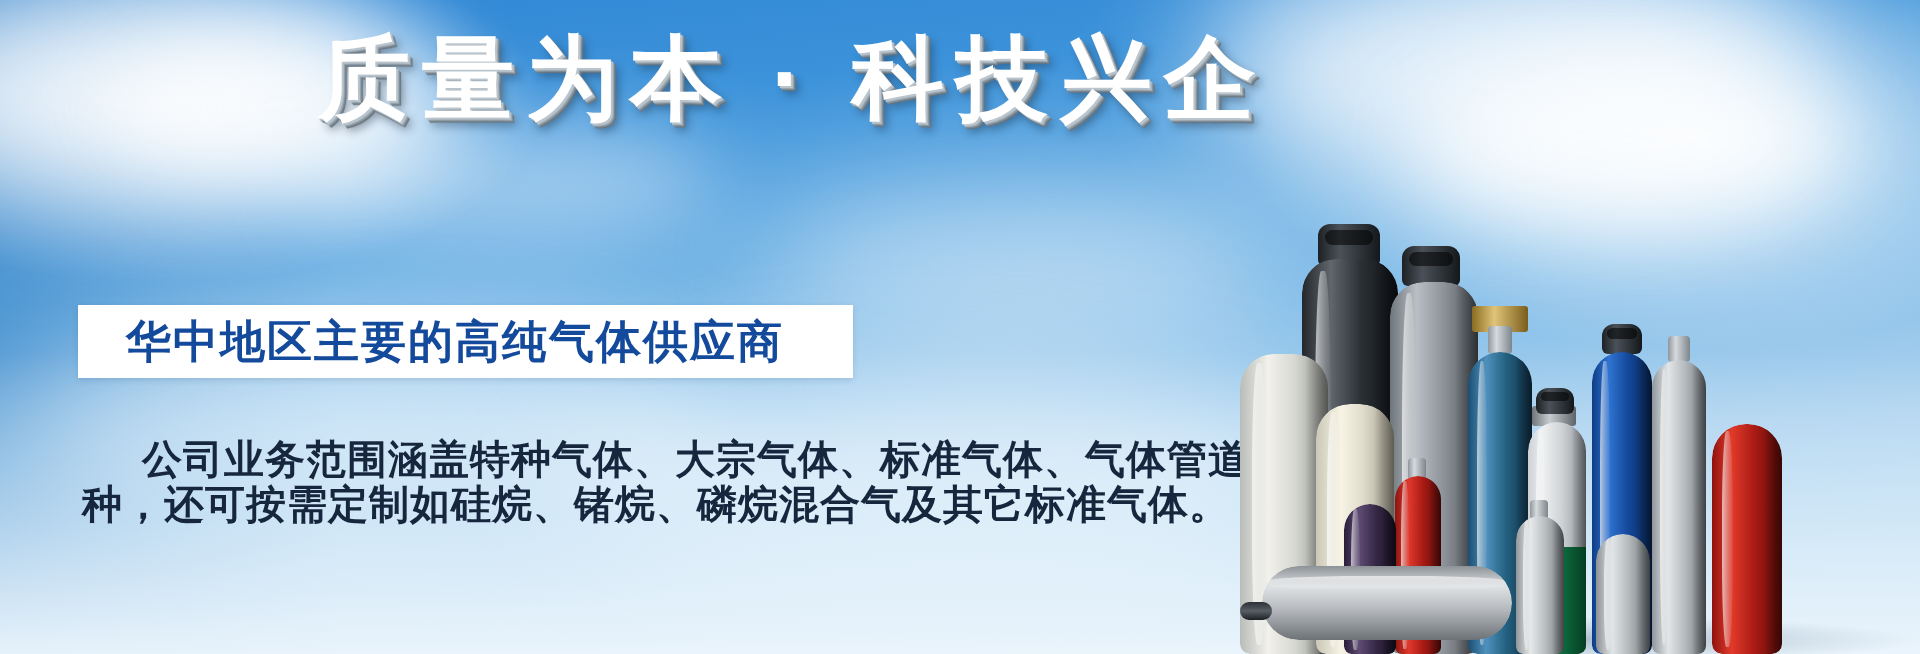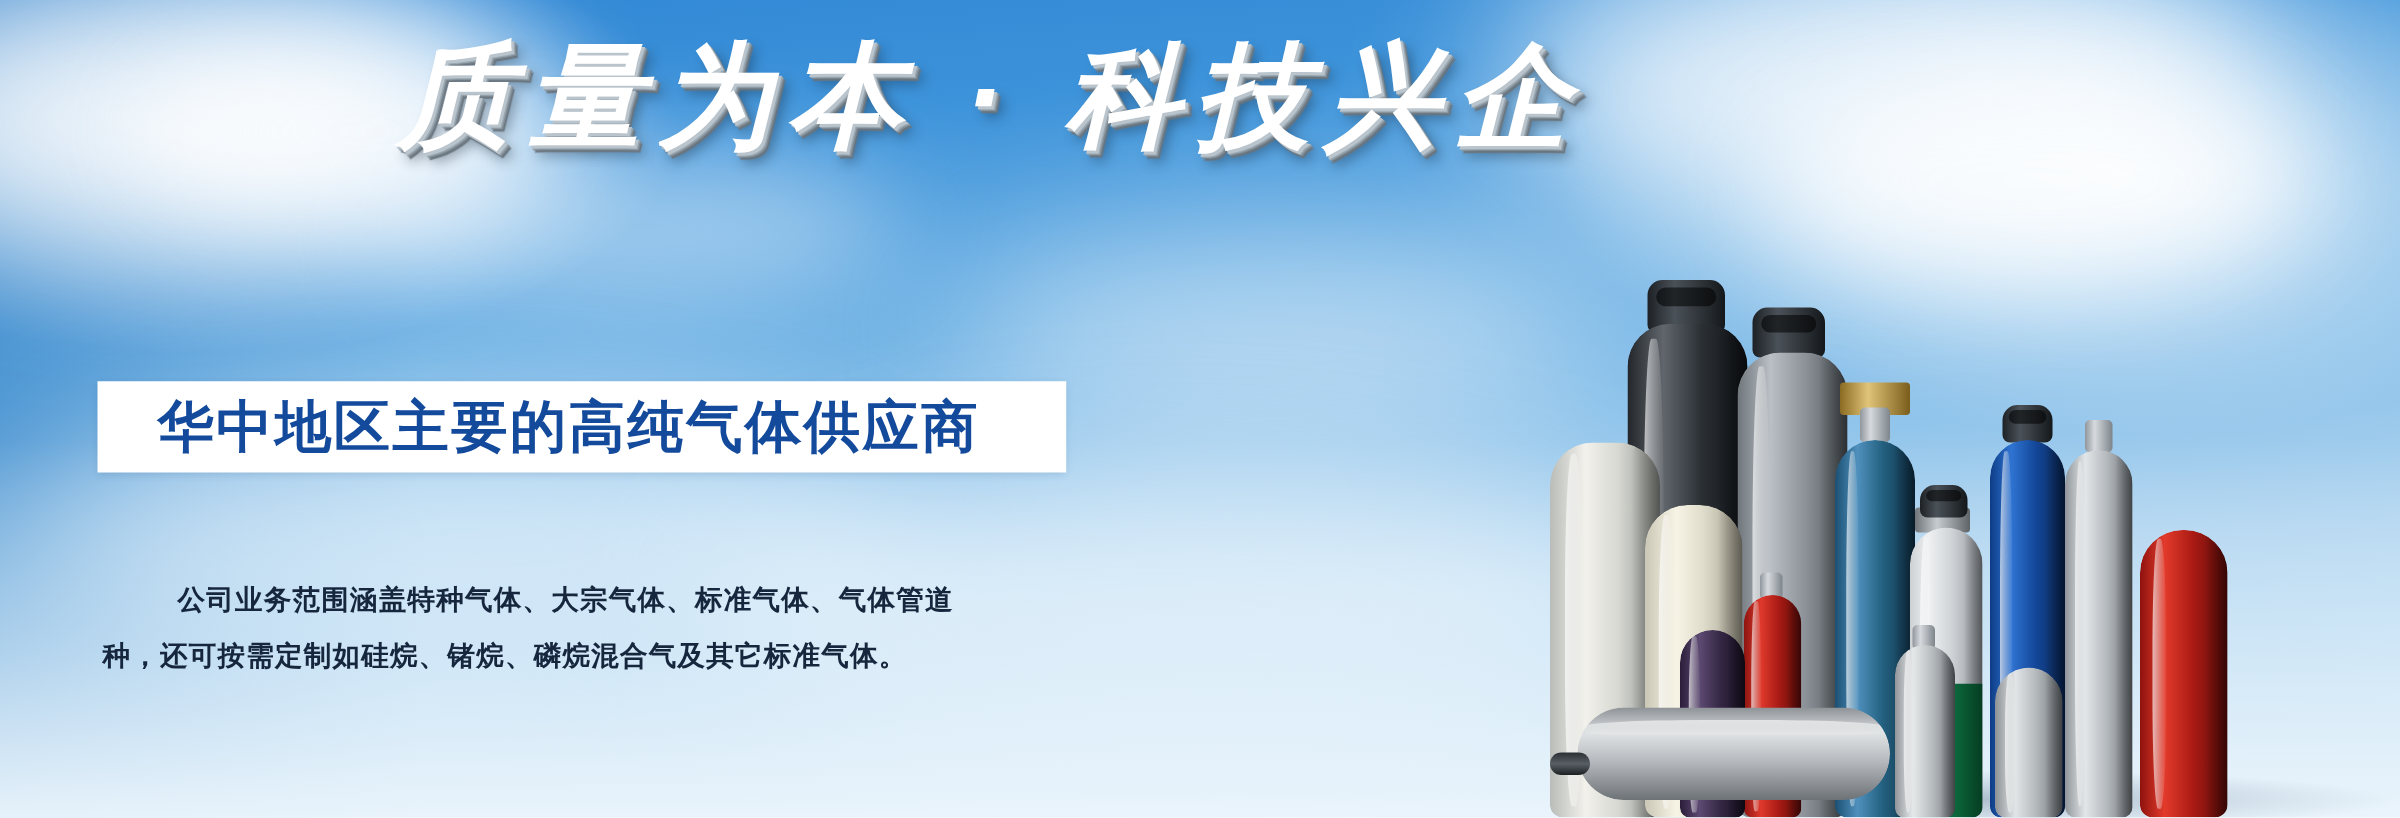--- a/index.html
+++ b/index.html
@@ -27,39 +27,39 @@
 
   
   .headline{position:absolute;left:318px;top:18px;width:950px;
     font-family:"Liberation Sans",sans-serif;font-weight:bold;font-size:92px;line-height:120px;
     color:#ffffff;letter-spacing:12px;white-space:nowrap;
     text-shadow:
        2px 2px 0 #b9c4cc,
        3px 3px 0 #9aa7b1,
        4px 4px 0 #7e8b95,
        5px 5px 1px #6a757e,
-       7px 8px 10px rgba(20,40,60,.45); font-style: italic;}
+       7px 8px 10px rgba(20,40,60,.45);}
 
   .subtitle{position:absolute;left:330px;top:138px;width:900px;text-align:center;
     font-family:"Liberation Serif",serif;font-weight:bold;font-size:33px;line-height:42px;
     color:#14181c;white-space:nowrap;
     text-shadow:0 1px 2px rgba(255,255,255,.55);}
 
   
   .tagline-box{position:absolute;left:78px;top:305px;width:775px;height:73px;
     background:#ffffff;display:flex;align-items:center;
     box-shadow:0 2px 6px rgba(40,80,120,.18);}
   .tagline-text{padding-left:48px;
     font-family:"Liberation Sans",sans-serif;font-weight:bold;font-size:45px;line-height:52px;
     color:#144a9c;letter-spacing:2px;white-space:nowrap;}
 
   
   .paragraph{position:absolute;left:82px;top:437px;width:800px;
-    font-family:"Liberation Serif",serif;font-weight:bold;font-size:22px;line-height:45px;
-    color:#15263d;letter-spacing:1px;margin-top:20px;}
+    font-family:"Liberation Serif",serif;font-weight:bold;font-size:40px;line-height:45px;
+    color:#15263d;letter-spacing:1px;}
   .paragraph .pline{white-space:nowrap;}
   .paragraph .pline:first-child{text-indent:60px;}
 
   
   .cylinders{position:absolute;right:0;bottom:0;width:680px;height:480px;}
   .cyl{position:absolute;bottom:0;border-radius:34px 34px 10px 10px;overflow:hidden;}
   .cyl .body{position:absolute;inset:0;border-radius:inherit;}
   .cyl .gloss{position:absolute;left:14%;top:3%;width:16%;height:94%;border-radius:40%;
     background:linear-gradient(to right,rgba(255,255,255,.68),rgba(255,255,255,.05));}
   .cyl .shade{position:absolute;right:0;top:0;width:26%;height:100%;border-radius:inherit;

